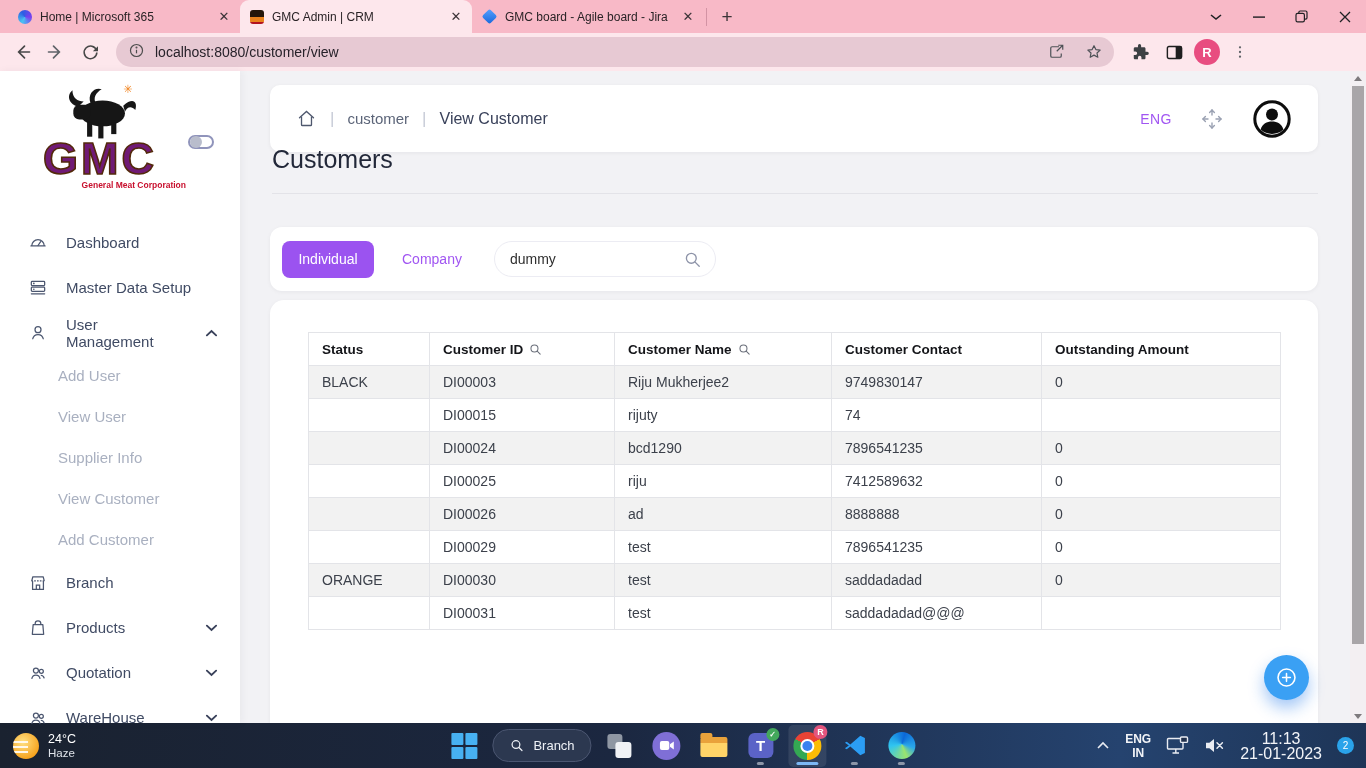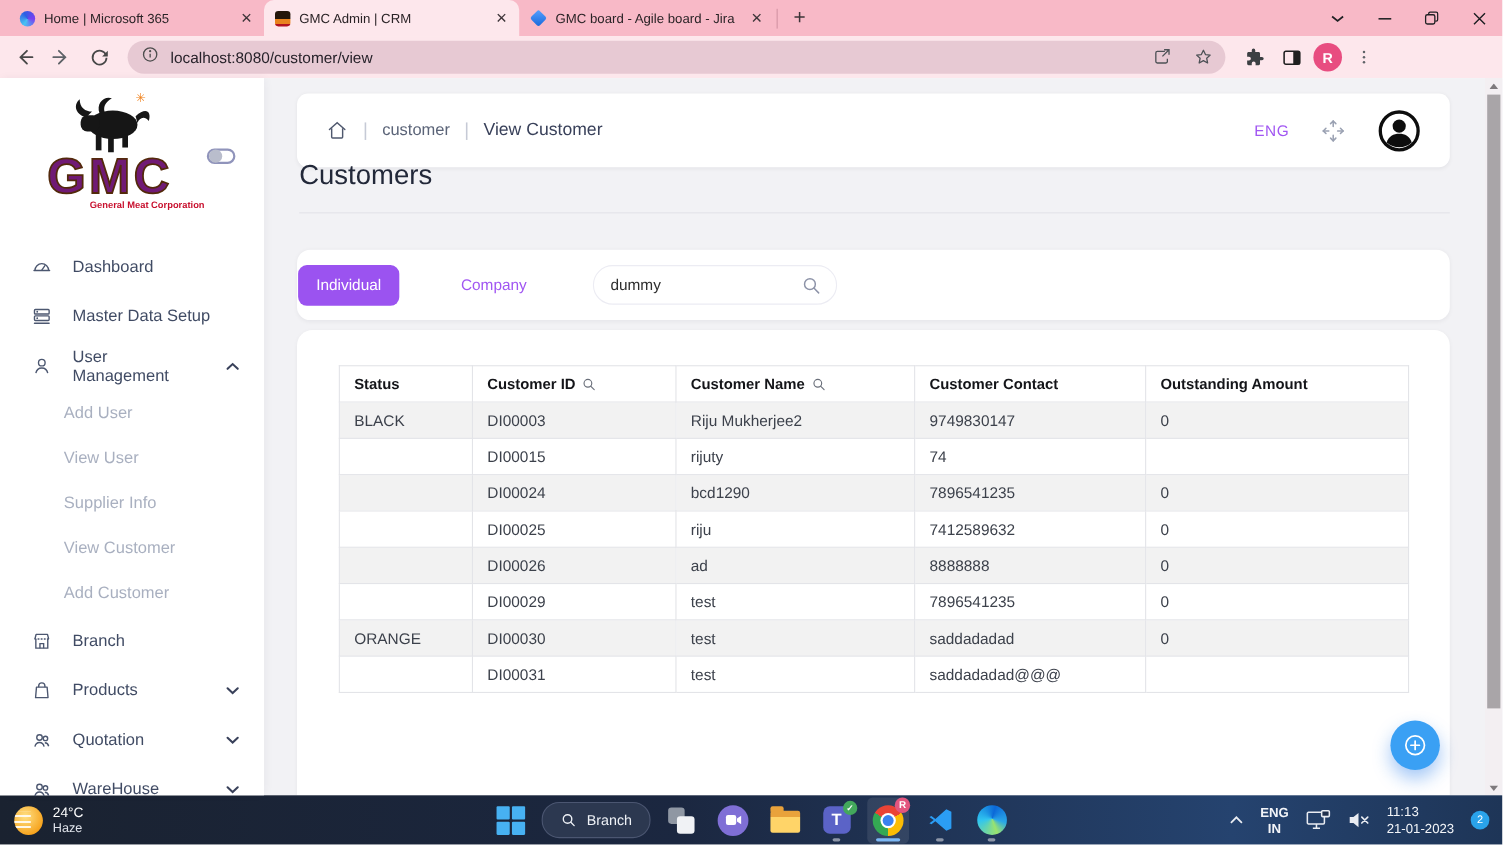--- a/index.html
+++ b/index.html
@@ -54,21 +54,21 @@
   .crumb-sep{color:#c6cad6;font-size:17px;margin:0 13px;font-weight:300;}
   .crumb-section{font-size:15px;color:#5b6478;}
   .crumb-page{font-size:16px;color:#39415a;}
   .hdr-right{margin-left:auto;display:flex;align-items:center;gap:28px;}
   .lang-label{font-size:14px;color:#a156f2;letter-spacing:.5px;}
 
   .page-title{position:absolute;left:32px;top:74px;font-size:25px;color:#222839;font-weight:400;}
   .h-divider{position:absolute;left:32px;top:122px;width:1046px;border-top:1px solid #e3e3e8;}
 
   
-  .filter-card{position:absolute;left:30px;top:156px;width:1048px;height:64px;background:#fff;border-radius:12px;box-shadow:0 1px 4px rgba(20,20,40,.05);display:flex;align-items:center;padding:0 1px;box-sizing:border-box;gap:28px;}
+  .filter-card{position:absolute;left:30px;top:156px;width:1048px;height:64px;background:#fff;border-radius:12px;box-shadow:0 1px 4px rgba(20,20,40,.05);display:flex;align-items:center;padding:0 12px;box-sizing:border-box;}
   .btn-individual{width:92px;height:37px;background:#9b53f0;color:#fff;border:none;border-radius:8px;font-size:14px;font-family:inherit;}
   .btn-company{margin-left:22px;background:none;border:none;color:#a156f2;font-size:14px;font-family:inherit;}
   .searchbox{margin-left:26px;width:222px;height:36px;border:1px solid #ececf3;border-radius:18px;background:#fff;display:flex;align-items:center;padding:0 13px;box-sizing:border-box;gap:8px;}
   .searchbox input{flex:1;min-width:0;border:none;outline:none;font-size:14px;color:#2f2f2f;font-family:inherit;background:transparent;}
 
   
   .table-card{position:absolute;left:30px;top:229px;width:1048px;height:480px;background:#fff;border-radius:14px 14px 0 0;box-shadow:0 1px 4px rgba(20,20,40,.05);}
   table{position:absolute;left:38px;top:32px;width:972px;border-collapse:collapse;table-layout:fixed;}
   th,td{border:1px solid #e3e4e8;height:33px;padding:0 6px 0 13px;text-align:left;overflow:hidden;white-space:nowrap;box-sizing:border-box;}
   thead th{font-weight:bold;font-size:13.5px;color:#141519;background:#fff;}
@@ -110,21 +110,21 @@
   .i-folder::before{content:'';position:absolute;top:-4px;left:0;width:12px;height:5px;border-radius:2px 2px 0 0;background:#e9a23b;}
   .i-teams{position:relative;width:25px;height:25px;border-radius:6px;background:#5b63c7;color:#fff;font-size:15px;font-weight:bold;display:flex;align-items:center;justify-content:center;}
   .teams-check{position:absolute;top:-5px;right:-6px;width:13px;height:13px;border-radius:50%;background:#43a85c;color:#fff;font-size:8px;display:flex;align-items:center;justify-content:center;}
   .i-chrome{position:relative;width:28px;height:28px;border-radius:50%;background:conic-gradient(from 300deg,#ea4335 0 120deg,#fbbc05 0 240deg,#34a853 0 360deg);}
   .i-chrome::before{content:'';position:absolute;inset:7px;background:#fff;border-radius:50%;}
   .i-chrome::after{content:'';position:absolute;inset:9px;background:#3b82f0;border-radius:50%;}
   .chrome-badge{position:absolute;top:0;right:-1px;width:14px;height:14px;border-radius:50%;background:#e3557e;color:#fff;font-size:9px;font-weight:bold;display:flex;align-items:center;justify-content:center;z-index:3;}
   .i-edge{width:27px;height:27px;border-radius:50%;background:conic-gradient(from 160deg at 50% 45%,#9be36e,#30c5f0 28%,#0b68d8 60%,#2aa7e8 85%,#9be36e);}
   .tray{margin-left:auto;display:flex;align-items:center;gap:15px;margin-right:12px;}
   .lang{font-size:12px;font-weight:bold;text-align:center;line-height:14px;color:#f2f4f8;}
-  .clock{text-align:left;font-size:12px;line-height:15px;color:#f2f4f8;}
+  .clock{text-align:center;font-size:16px;line-height:15px;color:#f2f4f8;}
   .tray-badge{width:17px;height:17px;border-radius:50%;background:#2aa3ea;color:#fff;font-size:10px;display:flex;align-items:center;justify-content:center;}
 </style>
 </head>
 <body>
 
 <div class="screen">
 
   <div class="tabstrip">
     <div class="tabs-row" id="tabs-row">
         <div class="tab">

